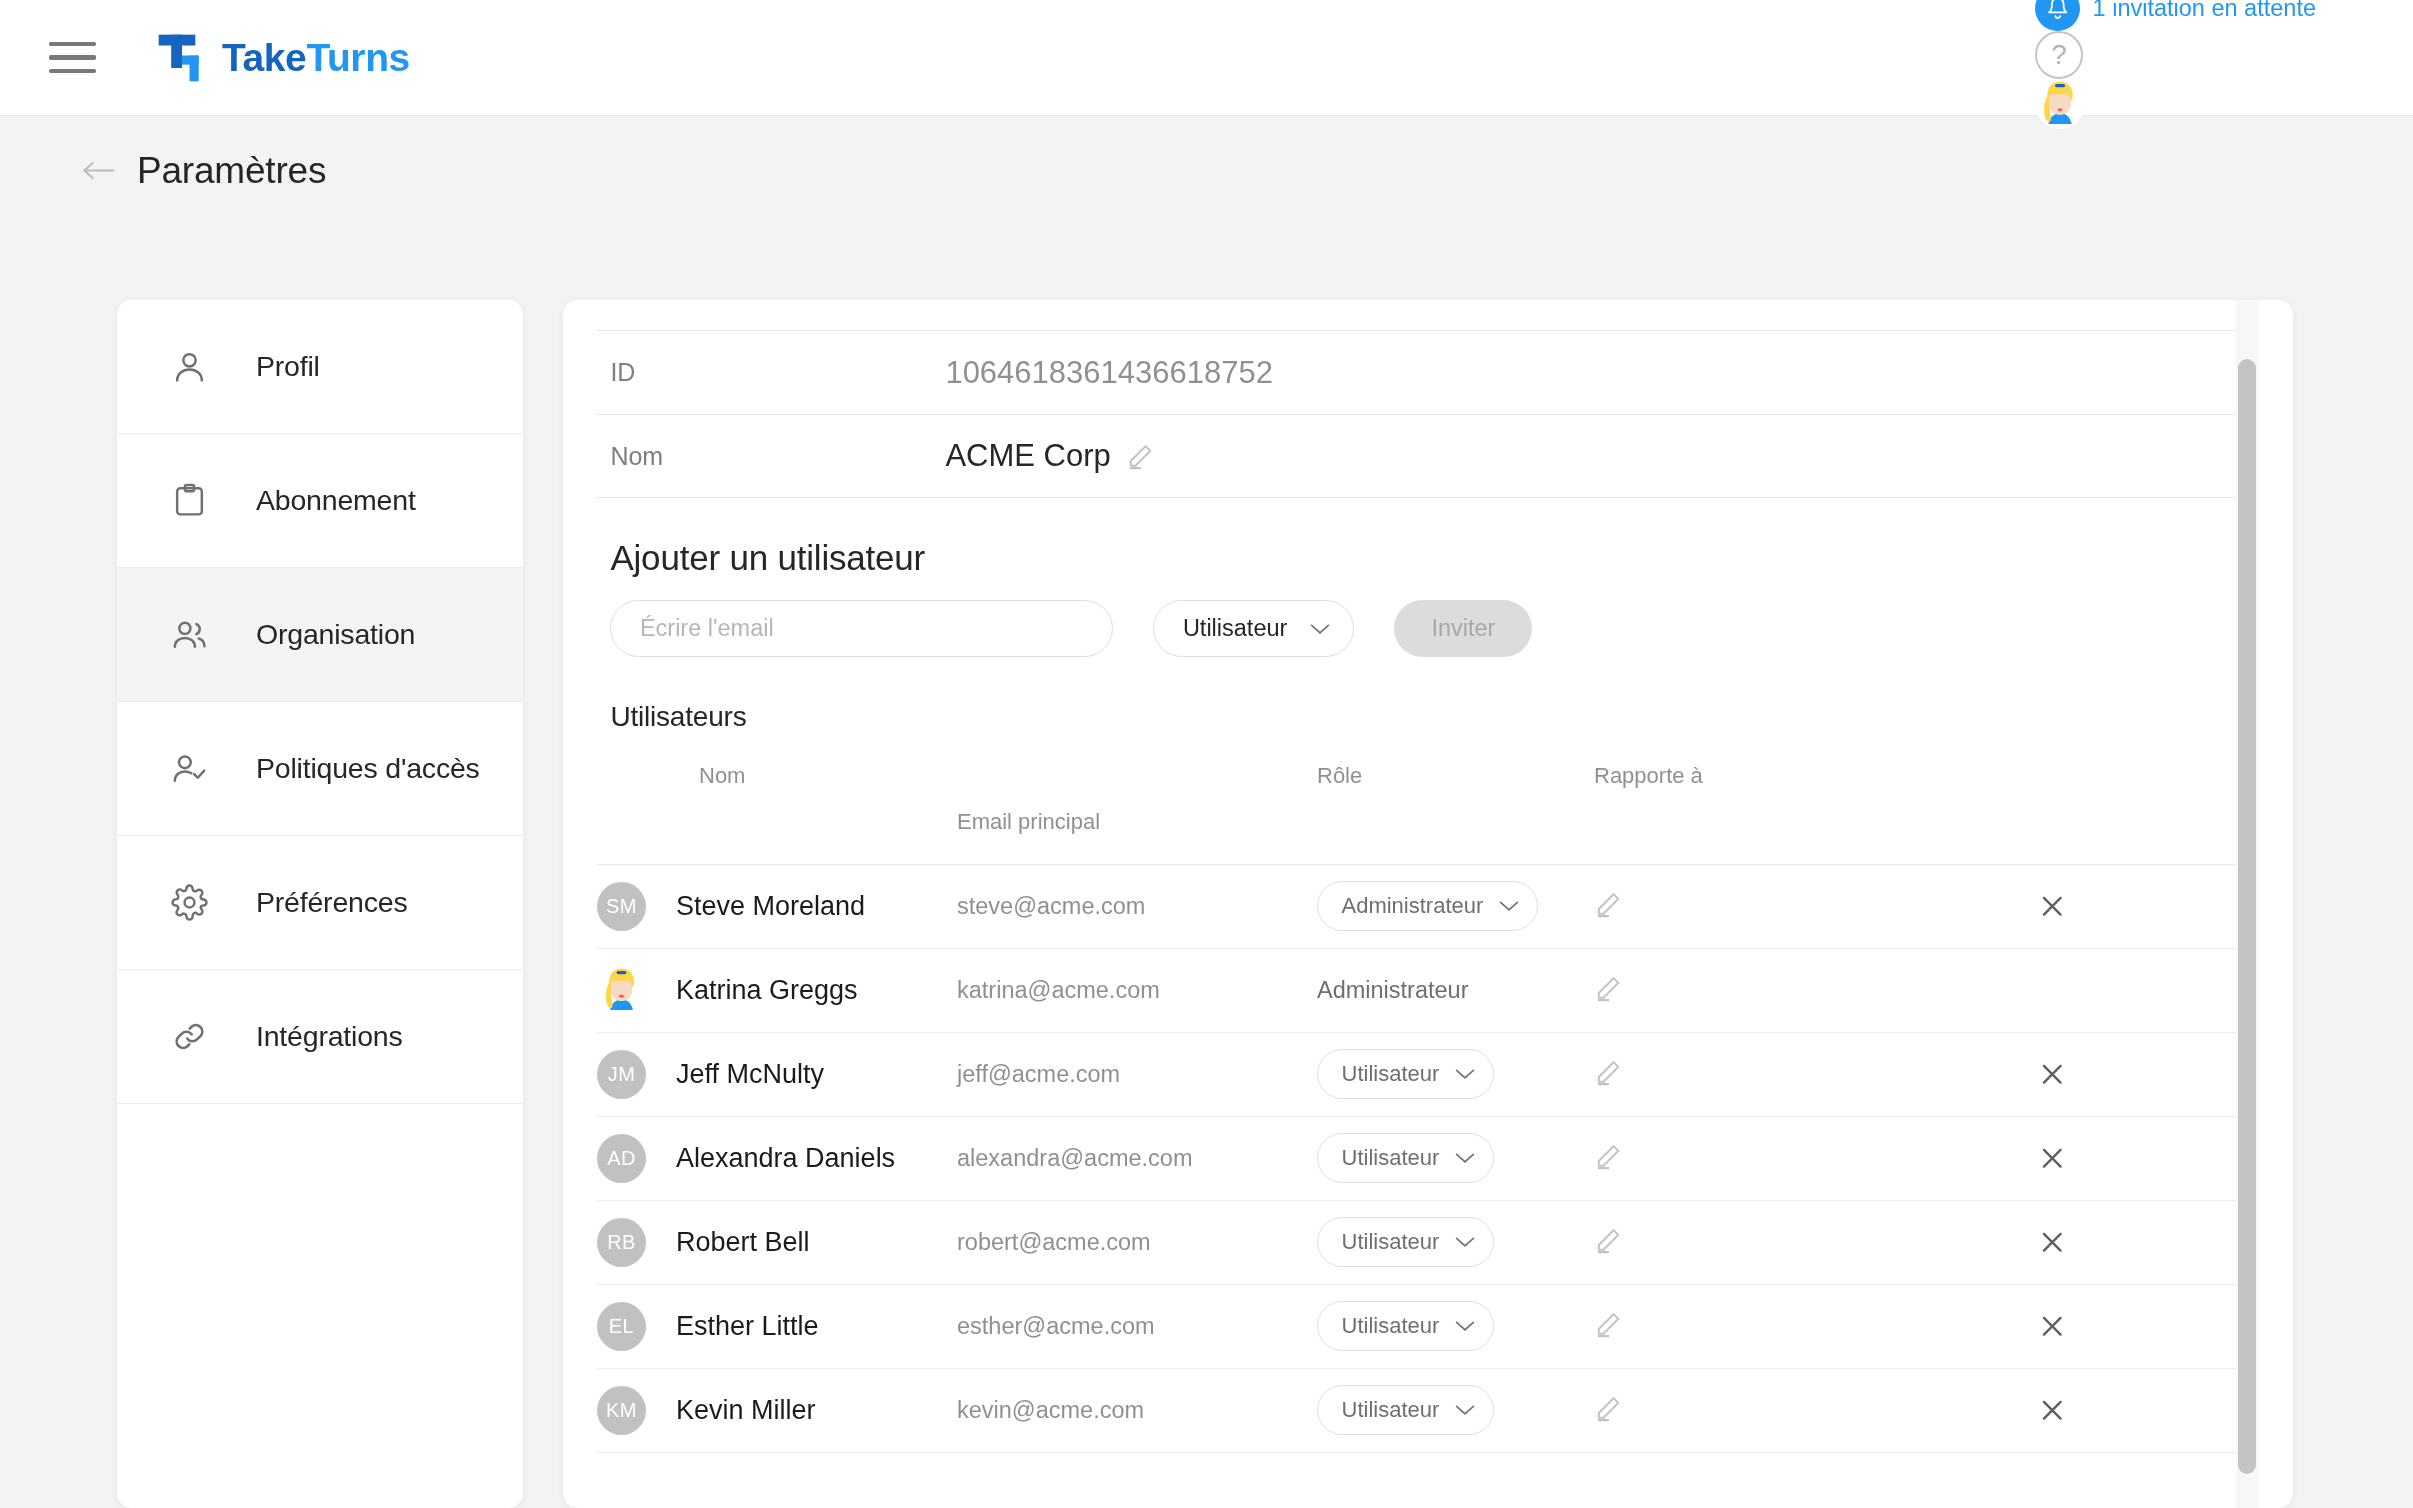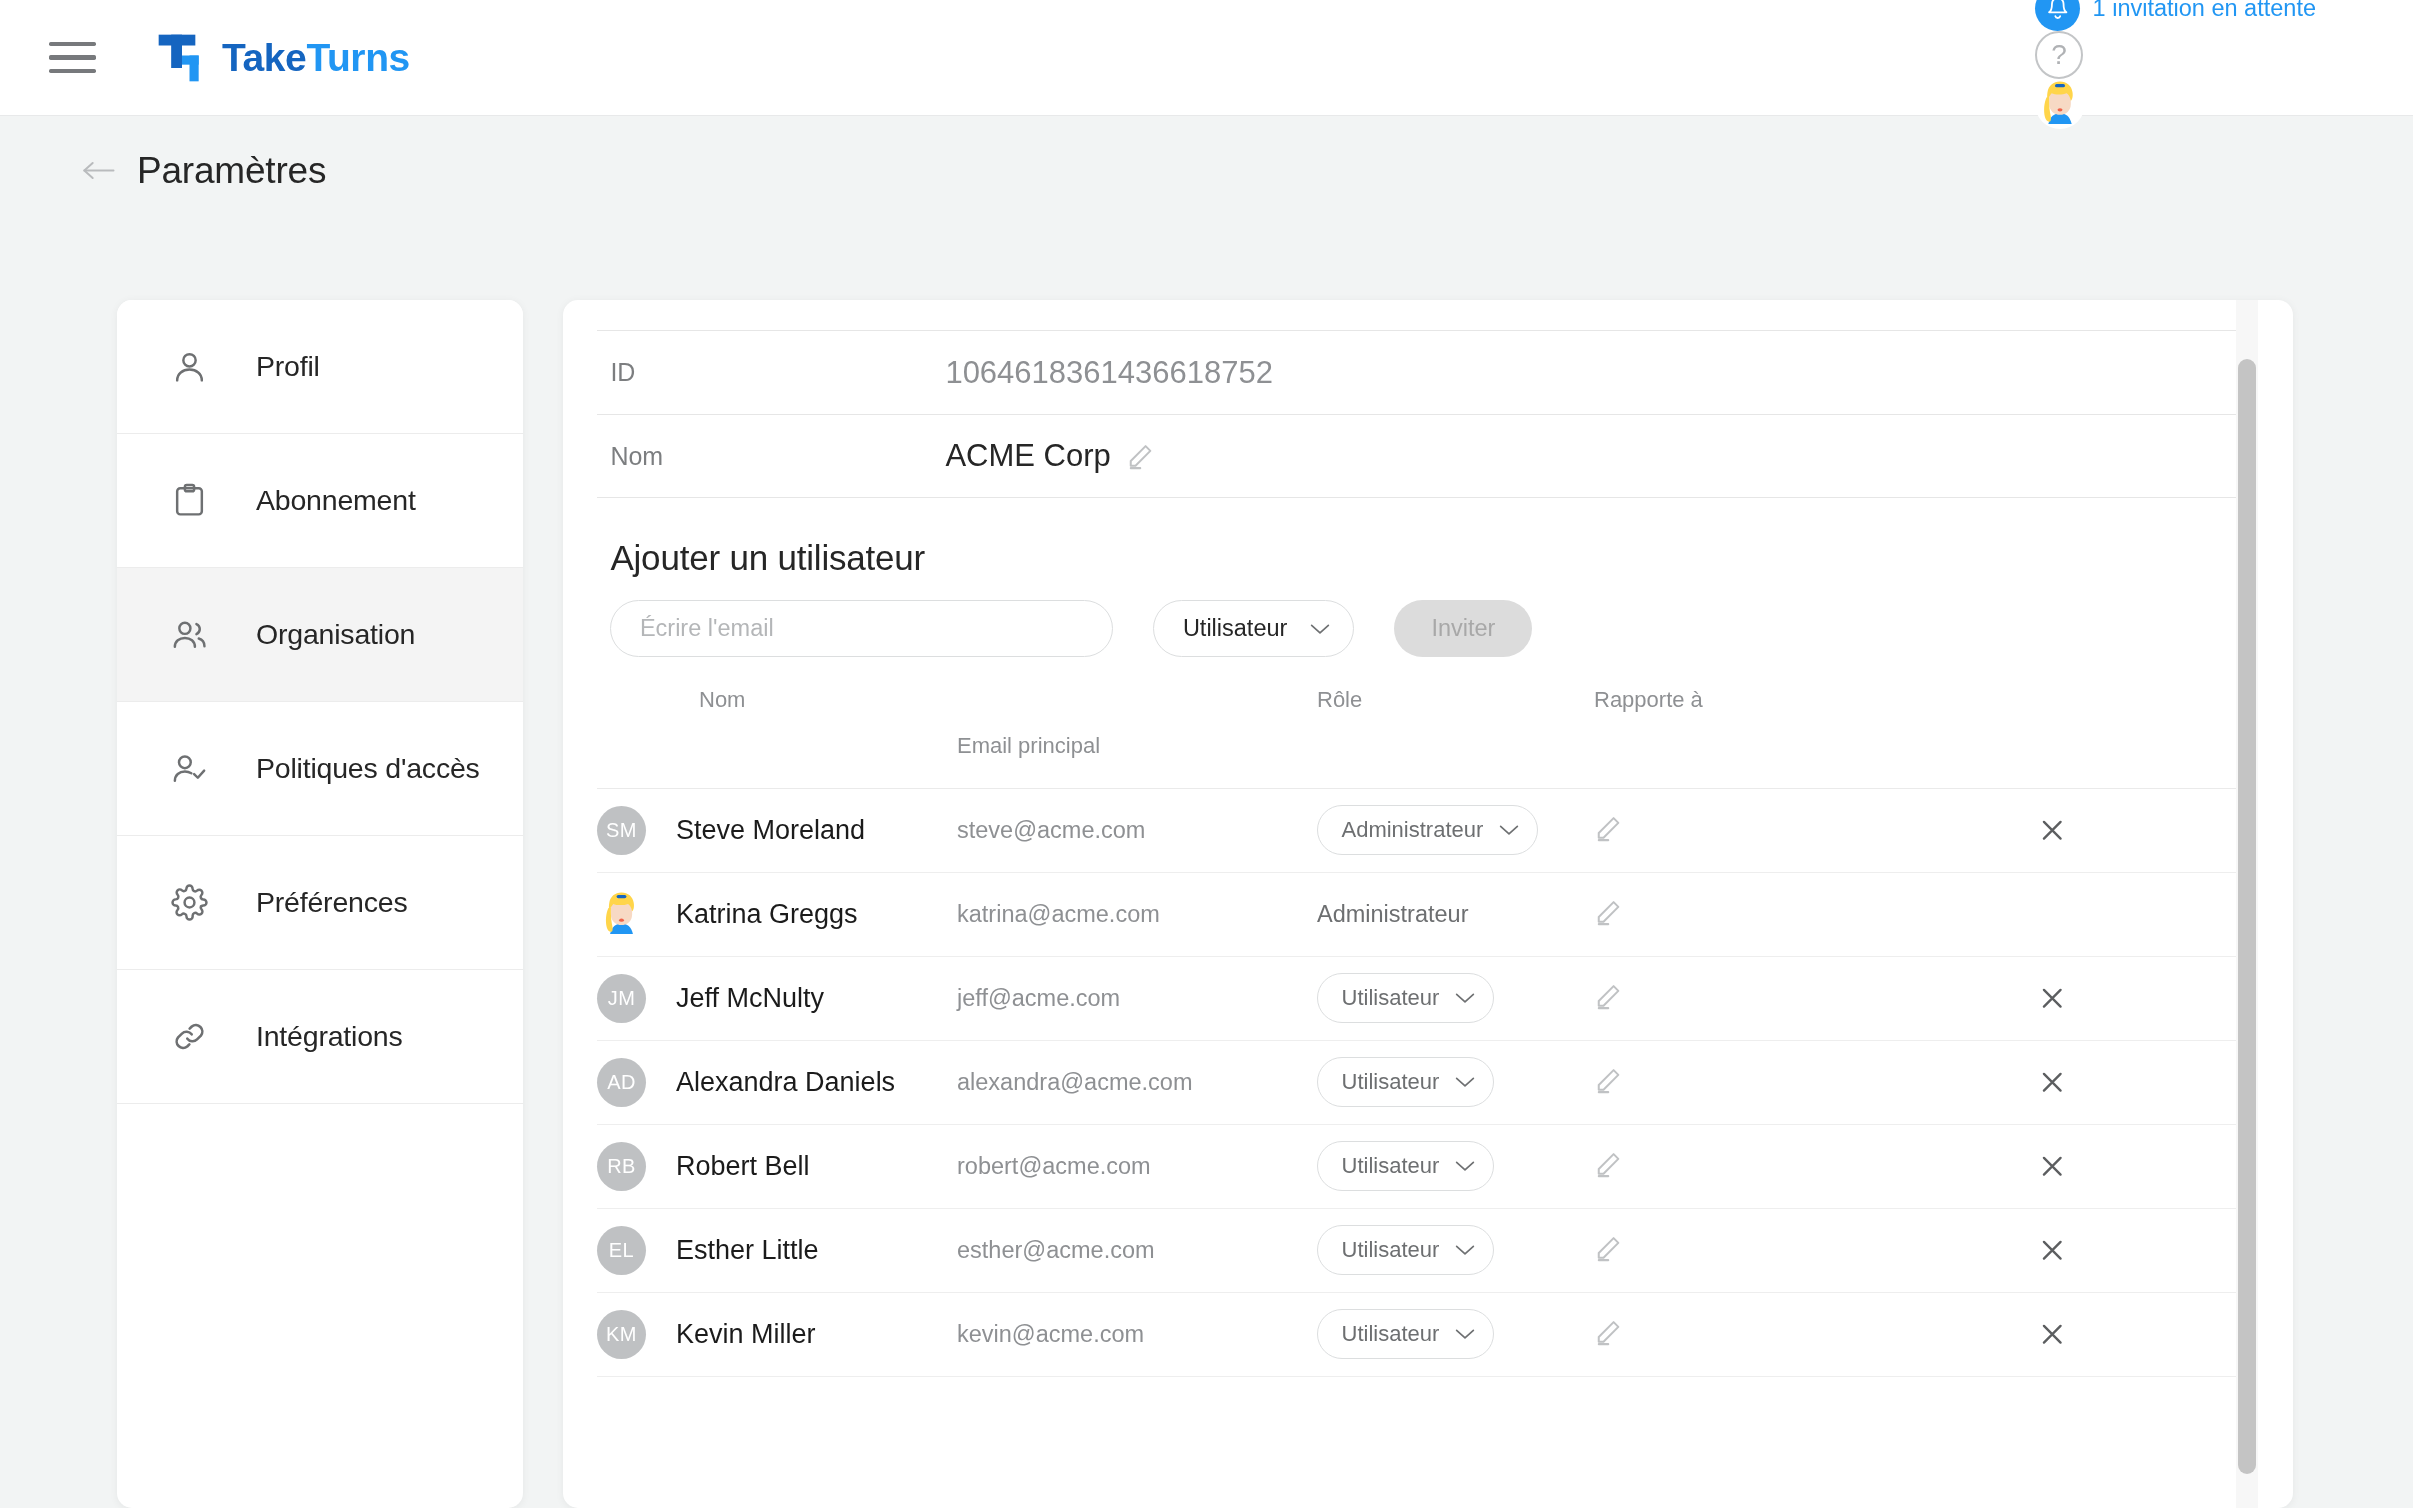--- a/index.html
+++ b/index.html
@@ -530,20 +530,21 @@
         <div class="role-select">
           <span>Utilisateur</span>
           <svg class="chev" viewBox="0 0 26 16" fill="none" stroke="currentColor" stroke-width="2" stroke-linecap="round" stroke-linejoin="round">
             <path d="M3 4l10 9 10-9"></path>
           </svg>
         </div>
 
         <button class="invite-btn">Inviter</button>
       </div>
 
+      <div class="users-title">Utilisateurs</div>
 
       <div class="table">
 
         <div class="thead">
           <div class="th col-name">Nom</div>
           <div class="th col-email">Email principal</div>
           <div class="th col-role">Rôle</div>
           <div class="th col-report">Rapporte à</div>
           <div class="th col-action"></div>
         </div>

